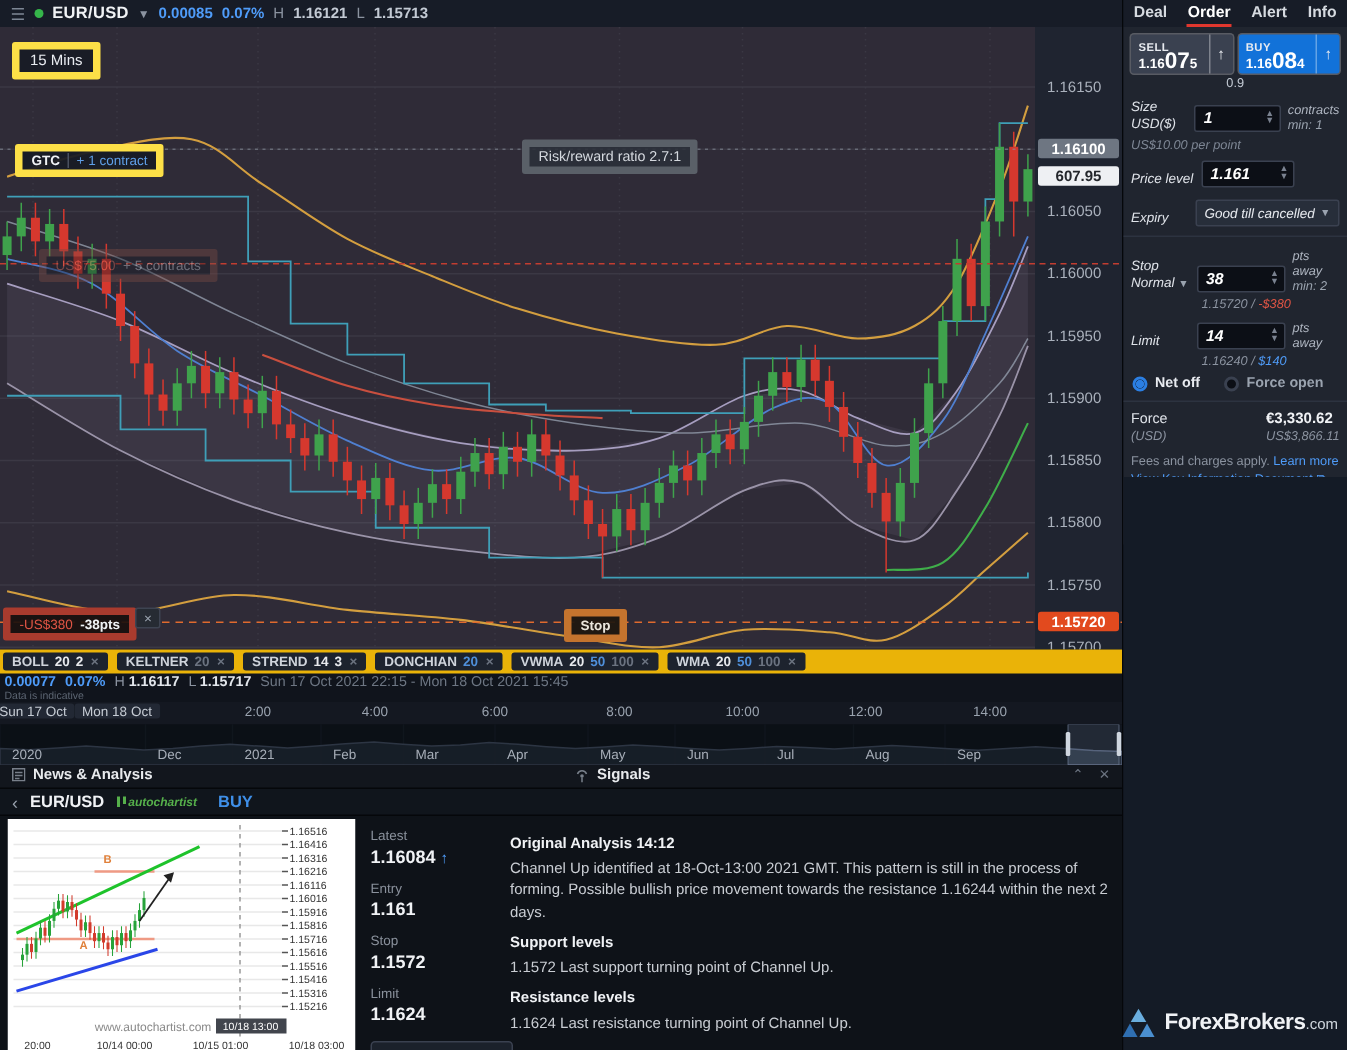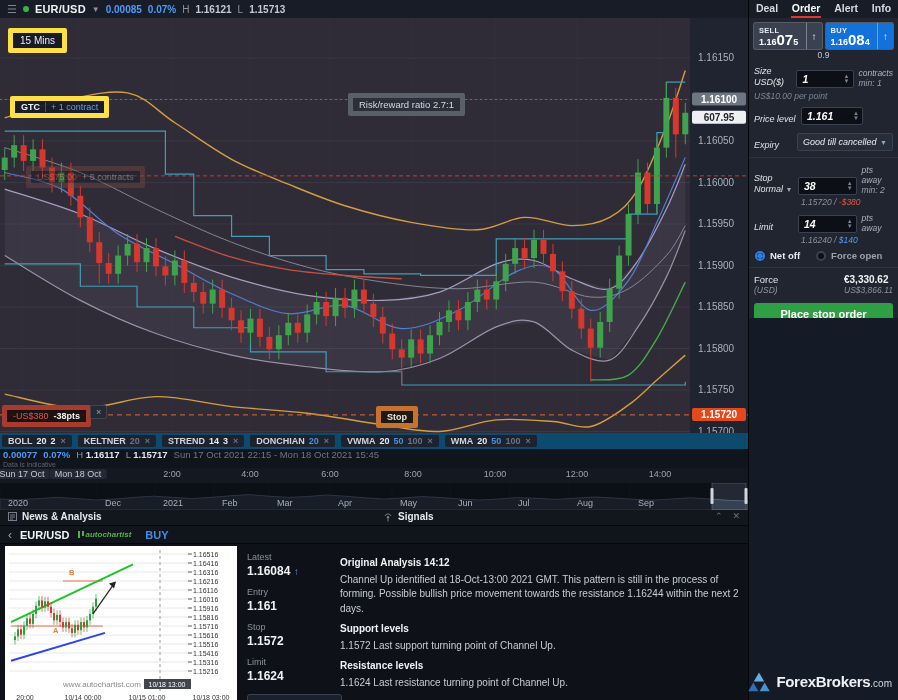--- a/index.html
+++ b/index.html
@@ -25,21 +25,21 @@
   .rr-chip{left:348px;top:75px;background:rgba(43,48,58,.9);border-color:#5a6068;color:#d4d8de;font-size:9.5px;}
   .faded-chip{left:26px;top:148px;opacity:.42;border-color:#7a4a44;}
   .faded-chip .f1{color:#e07060;}
   .faded-chip .f2{color:#c3cad4;}
   .pl-chip{left:2px;top:387px;border-color:#a93b2e;background:rgba(26,16,14,.92);}
   .pl-chip .amt{color:#e05545;font-weight:normal;}
   .pl-chip .pts{color:#f0f2f5;font-weight:bold;}
   .pl-x{position:absolute;left:90px;top:387px;background:#262b33;border:1px solid #3e4452;border-radius:2px;color:#9aa3af;font-size:9px;padding:1px 5px;cursor:pointer;z-index:4;}
   .stop-tag{left:376px;top:388px;border-color:#c4742e;background:rgba(32,24,16,.94);font-weight:bold;color:#eae6dc;}
   
-  .chips-row{position:absolute;left:0;top:433px;width:748px;height:16px;background:#0c4a6e;display:flex;gap:6px;padding:1px 2px;box-sizing:border-box;align-items:center;z-index:5;}
+  .chips-row{position:absolute;left:0;top:433px;width:748px;height:16px;background:#eab308;display:flex;gap:6px;padding:1px 2px;box-sizing:border-box;align-items:center;z-index:5;}
   .ichip{display:inline-flex;gap:4px;align-items:center;background:#1d232e;border-radius:2px;padding:1px 6px;font-size:9px;cursor:pointer;}
   .ichip .lbl{color:#cfd4db;font-weight:bold;}
   .ichip .x{color:#6b7380;font-weight:bold;margin-left:1px;}
   
   .info-row{position:absolute;left:3px;top:449px;font-size:9.5px;display:flex;gap:6px;align-items:baseline;z-index:5;white-space:nowrap;}
   .info-row .b{color:#4f9cf9;font-weight:bold;}
   .info-row .lab{color:#8b93a0;}
   .info-row .val{color:#e3e7ec;font-weight:bold;}
   .info-row .rng{color:#6d7683;}
   .indicative{position:absolute;left:3px;top:461px;font-size:7px;color:#5c6572;z-index:5;}
@@ -717,20 +717,24 @@
         <div>
             <div class="m-lab">Force</div>
             <div class="m-unit">(USD)</div>
           </div>
         <div>
             <div class="m-val">€3,330.62</div>
             <div class="m-usd">US$3,866.11</div>
           </div>
       </div>
 
+      <div class="fees">
+        <span>Fees and charges apply.</span> <span class="link">Learn more</span><br>
+        <span class="link"><span>View Key Information Document</span> <span>⧉</span></span>
+      </div>
 
       <button class="submit">Place stop order</button>
     </div>
     <div class="rp-bottom">
       <div class="brand">
         <svg width="22" height="20" viewBox="0 0 22 20">
           <polygon points="11,0.5 16.2,9.4 5.8,9.4" fill="#6aaede"></polygon>
           <polygon points="5.3,10.4 10.4,19.3 0.3,19.3" fill="#2f6fb2"></polygon>
           <polygon points="16.7,10.4 21.7,19.3 11.6,19.3" fill="#4a8fd0"></polygon>
         </svg>

